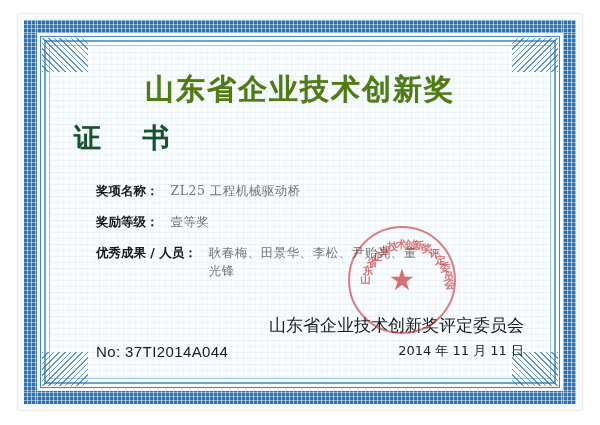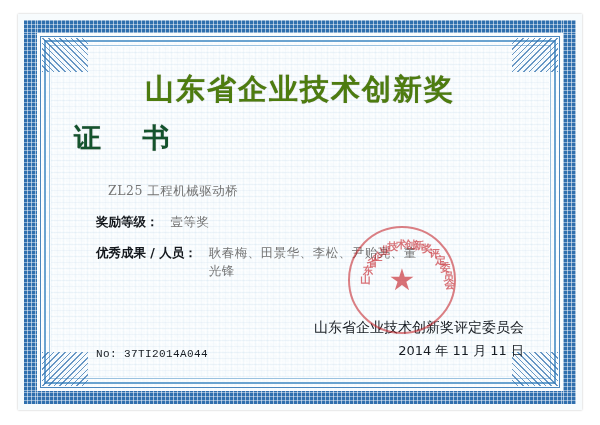--- a/index.html
+++ b/index.html
@@ -177,31 +177,31 @@
     left: 38px;
     right: 18px;
     bottom: 8px;
     display: flex;
     justify-content: space-between;
     align-items: flex-end;
     font-size: 11.5px;
     color: #171c22;
   }
   .footer-left {
-    font-family: Liberation Mono, monospace;
-    font-size: 11px;
+    font-family: Liberation Sans, sans-serif;
+    font-size: 15px;
     letter-spacing: 0.4px;
     padding-bottom: 2px;
   }
   .footer-right {
     text-align: right;
     font-family: "DejaVu Sans", sans-serif;
     line-height: 1.7;
   }
-  .footer-org { font-size: 14px; text-align: right; }
+  .footer-org { font-size: 17px; text-align: right; }
   .footer-date { font-size: 13px; }
 
   
   .seal {
     position: absolute;
     right: 86px;
     bottom: 36px;
     width: 104px;
     height: 104px;
     border-radius: 50%;
@@ -260,20 +260,21 @@
 
     <div class="content">
 
       <div class="title-main">山东省企业技术创新奖</div>
 
       <div class="title-sub">证 书</div>
 
       <div class="fields">
 
         <div class="field-row">
+          <span class="field-label">奖项名称：</span>
           <span class="field-value">ZL25 工程机械驱动桥</span>
         </div>
 
 
         <div class="field-row">
           <span class="field-label">奖励等级：</span>
           <span class="field-value">壹等奖</span>
         </div>
 
         <div class="field-row">

